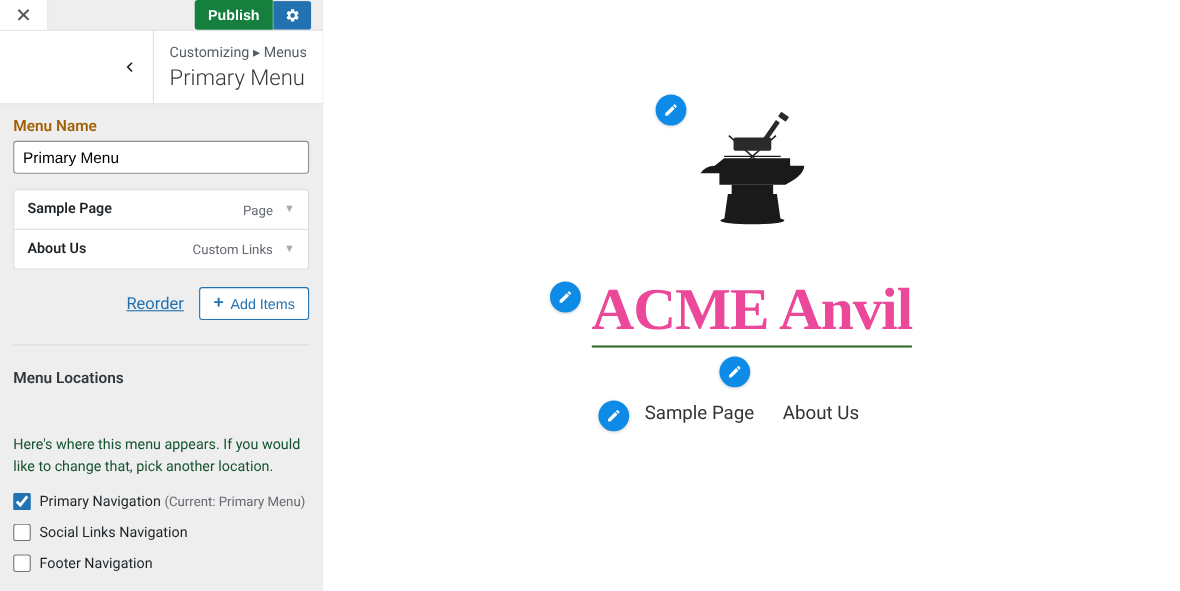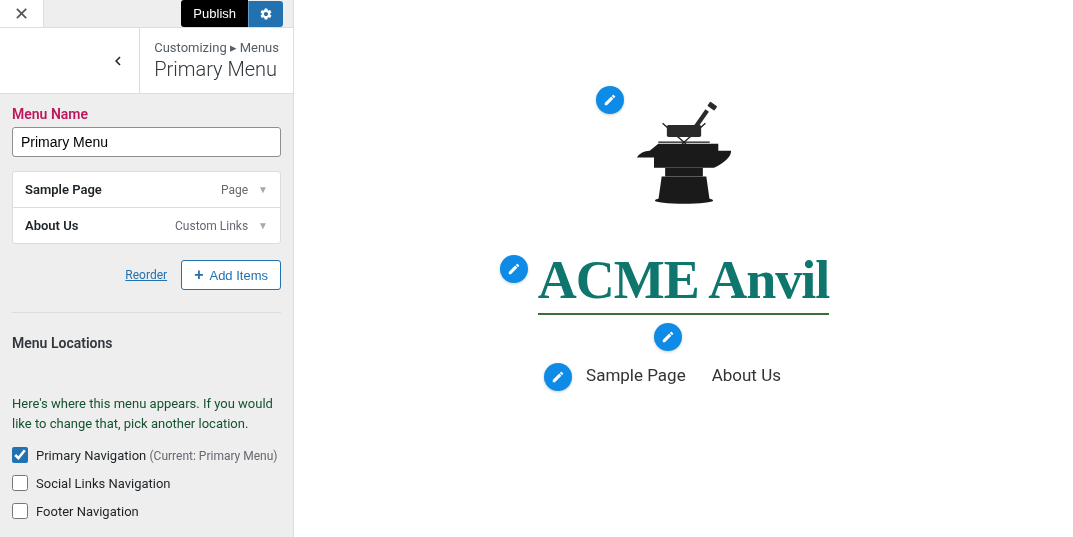--- a/index.html
+++ b/index.html
@@ -3,60 +3,60 @@
   <meta charset="utf-8">
   <style>
     * { margin: 0; padding: 0; box-sizing: border-box; }
     body { font-family: -apple-system, BlinkMacSystemFont, "Segoe UI", Roboto, sans-serif; font-size: 13px; color: #32373c; background: #fff; width: 1073px; height: 537px; overflow: hidden; display: flex; }
     
     .sidebar { width: 294px; background: #eee; border-right: 1px solid #ddd; display: flex; flex-direction: column; overflow-y: auto; }
     
     .topbar { display: flex; height: 42px; background: #eee; border-bottom: 1px solid #ddd; }
     .close-btn { width: 44px; display: flex; align-items: center; justify-content: center; border-right: 1px solid #ddd; cursor: pointer; font-size: 18px; color: #555; background: #fff; }
     .topbar-right { flex: 1; display: flex; justify-content: flex-end; align-items: center; padding: 0 10px; gap: 0; }
-    .publish-btn { background: #000000; color: #fff; border: none; padding: 6px 12px; font-size: 13px; cursor: pointer; border-radius: 3px 0 0 3px; font-weight: 400; }
+    .publish-btn { background: #15803d; color: #fff; border: none; padding: 6px 12px; font-size: 13px; cursor: pointer; border-radius: 3px 0 0 3px; font-weight: 700; }
     .gear-btn { background: #2271b1; color: #fff; border: none; border-left: 1px solid rgba(255,255,255,0.3); padding: 6px 10px; cursor: pointer; border-radius: 0 3px 3px 0; display: flex; align-items: center; }
     
     .header-section { background: #fff; border-bottom: 1px solid #ddd; display: flex; justify-content: flex-end; }
     .back-btn { width: 44px; display: flex; align-items: center; justify-content: center; border-right: 1px solid #ddd; cursor: pointer; }
     .header-labels { padding: 12px 14px; }
     .breadcrumb { font-size: 13px; color: #555d66; }
     .breadcrumb strong { font-weight: 400; }
     .section-title { font-size: 20px; font-weight: 300; color: #32373c; margin-top: 2px; }
     
     .content-area { padding: 12px; }
-    .field-label { font-size: 14px; font-weight: 600; color: #be185d; margin-bottom: 5px; display: block; }
+    .field-label { font-size: 14px; font-weight: 600; color: #a16207; margin-bottom: 5px; display: block; }
     .text-input { width: 100%; padding: 6px 8px; border: 1px solid #8c8f94; border-radius: 3px; font-size: 14px; background: #fff; margin-bottom: 14px; }
     
     .menu-items { background: #fff; border: 1px solid #dcdcde; border-radius: 3px; overflow: hidden; }
     .menu-item { display: flex; justify-content: space-between; align-items: center; padding: 10px 12px; border-bottom: 1px solid #dcdcde; cursor: pointer; }
     .menu-item:last-child { border-bottom: none; }
     .menu-item-title { font-weight: 600; font-size: 13px; color: #1d2327; }
     .menu-item-right { display: flex; align-items: center; gap: 10px; color: #646970; font-size: 12px; }
     .caret { color: #a7aaad; font-size: 10px; }
     
     .menu-controls { display: flex; justify-content: flex-end; align-items: center; gap: 14px; margin-top: 16px; }
-    .reorder-link { color: #2271b1; text-decoration: underline; font-size: 12px; cursor: pointer; }
+    .reorder-link { color: #2271b1; text-decoration: underline; font-size: 15px; cursor: pointer; }
     .add-items-btn { border: 1px solid #2271b1; color: #2271b1; background: #fff; padding: 6px 12px; border-radius: 3px; font-size: 13px; cursor: pointer; display: flex; align-items: center; gap: 6px; }
     .plus { font-size: 16px; font-weight: bold; line-height: 1; }
     
     .divider { height: 1px; background: #dcdcde; margin: 22px 0; }
     .locations-label { font-size: 14px; font-weight: 600; color: #32373c; margin-bottom: 20px; }
     .locations-desc { font-size: 13px; color: #14532d; line-height: 1.5; margin-bottom: 14px; margin-top: 43px; }
     .checkbox-row { display: flex; align-items: center; gap: 8px; margin-bottom: 12px; font-size: 13px; }
     .checkbox-row input[type="checkbox"] { width: 16px; height: 16px; cursor: pointer; accent-color: #2271b1; }
     .checkbox-row label { cursor: pointer; color: #1d2327; }
     .checkbox-row .current { color: #646970; font-size: 12px; }
     
     .preview { flex: 1; background: #fff; display: flex; flex-direction: column; align-items: center; padding-top: 90px; position: relative; }
     .anvil-icon { width: 120px; height: 130px; position: relative; }
     .edit-badge { width: 28px; height: 28px; border-radius: 50%; background: #0d8be6; display: flex; align-items: center; justify-content: center; position: absolute; cursor: pointer; box-shadow: 0 1px 3px rgba(0,0,0,0.2); }
     .edit-badge svg { width: 14px; height: 14px; fill: #fff; }
     .site-title-wrap { position: relative; margin-top: 26px; }
-    .site-title { font-family: Georgia, "Times New Roman", serif; font-size: 54px; font-weight: 700; letter-spacing: -1px; color: #0f766e; border-bottom: 2px solid #3a6f3a; padding-bottom: 2px; }
+    .site-title { font-family: Georgia, "Times New Roman", serif; font-size: 54px; font-weight: 700; letter-spacing: -1px; color: #ec4899; border-bottom: 2px solid #3a6f3a; padding-bottom: 2px; }
     .site-nav { display: flex; gap: 26px; margin-top: 50px; position: relative; }
     .nav-link { font-size: 17px; color: #333; cursor: pointer; }
     
     .badge-logo { top: -4px; left: -28px; }
     .badge-title { top: 6px; left: -38px; }
     .badge-nav-top { top: -42px; left: 68px; }
     .badge-nav-left { top: -2px; left: -42px; }
   </style>
 </head>
 <body>

